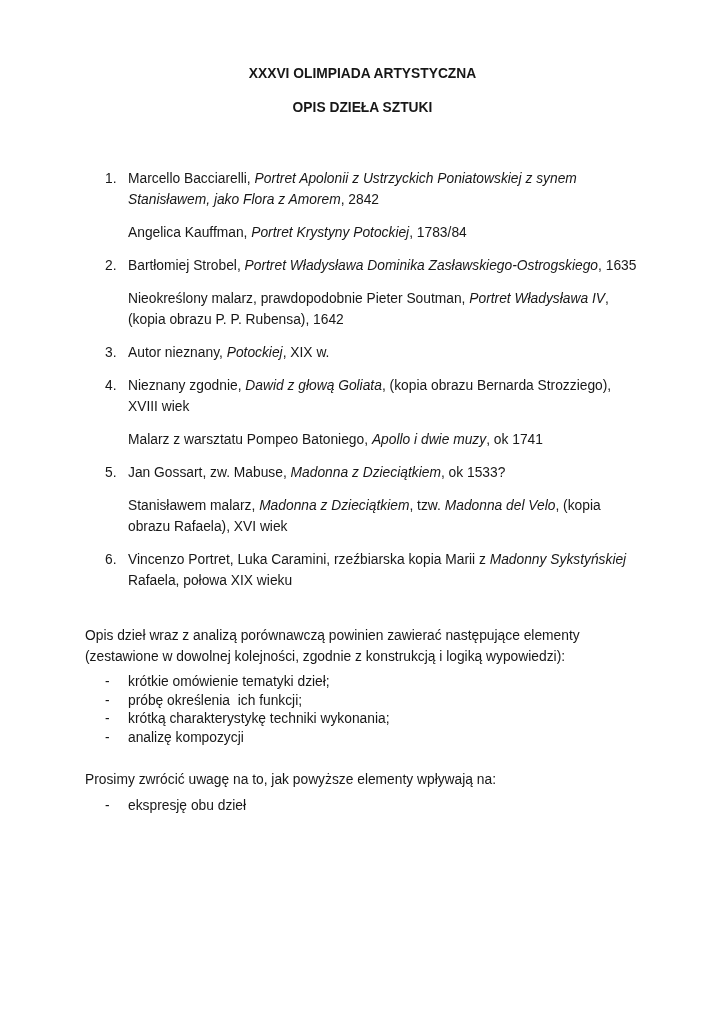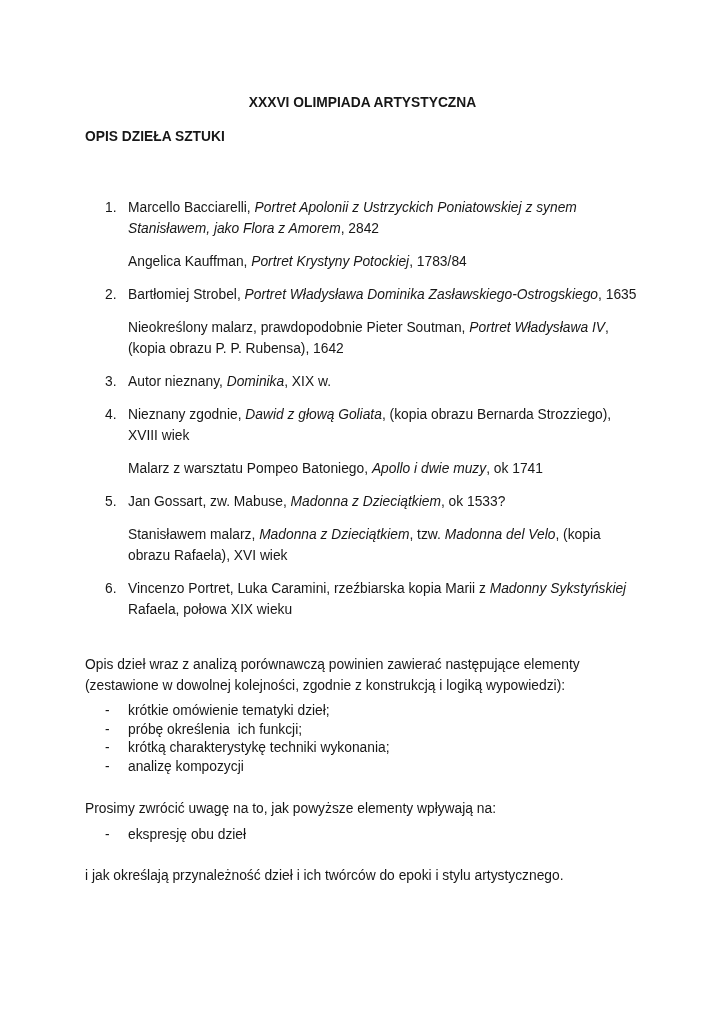--- a/index.html
+++ b/index.html
@@ -7,31 +7,32 @@
   .page {
     position: relative;
     width: 725px;
     height: 1024px;
     margin: 0 auto;
     background: #ffffff;
     color: #171717;
     font-family: "Liberation Sans", "DejaVu Sans", sans-serif;
     font-size: 13.8px;
     line-height: 21px;
-    padding: 92px 85px 40px 85px;
+    padding: 63px 85px 40px 85px;
     overflow: hidden;
   }
   .doc-title {
     text-align: center;
     font-weight: bold;
     font-size: 13.8px;
     margin-bottom: 13px;
     white-space: pre-wrap;
   }
   .doc-subtitle {
+    text-align: center;
     font-weight: bold;
     font-size: 13.8px;
     margin-bottom: 50px;
     white-space: pre-wrap;
   }
   .artwork-list { margin-left: 20px; margin-bottom: 22px; }
   .artwork-item { display: flex; }
   .item-number { width: 23px; flex-shrink: 0; }
   .item-body { flex: 1; }
   .item-body p { margin: 0 0 12px 0; white-space: pre-wrap; }
@@ -66,21 +67,21 @@
       <div class="artwork-item">
         <span class="item-number">2.</span>
         <div class="item-body">
           <p class="item-line"><span>Bartłomiej Strobel, </span><i>Portret Władysława Dominika Zasławskiego-Ostrogskiego</i><span>, 1635</span></p>
           <p class="item-line"><span>Nieokreślony malarz, prawdopodobnie Pieter Soutman, </span><i>Portret Władysława IV</i><span>, (kopia obrazu P. P. Rubensa), 1642</span></p>
         </div>
       </div>
       <div class="artwork-item">
         <span class="item-number">3.</span>
         <div class="item-body">
-          <p class="item-line"><span>Autor nieznany, </span><i>Dominika</i><span>, XIX w.</span></p>
+          <p class="item-line"><span>Autor nieznany, </span><i>Potockiej</i><span>, XIX w.</span></p>
         </div>
       </div>
       <div class="artwork-item">
         <span class="item-number">4.</span>
         <div class="item-body">
           <p class="item-line"><span>Nieznany zgodnie, </span><i>Dawid z głową Goliata</i><span>, (kopia obrazu Bernarda Strozziego),  XVIII wiek</span></p>
           <p class="item-line"><span>Malarz z warsztatu Pompeo Batoniego, </span><i>Apollo i dwie muzy</i><span>, ok 1741</span></p>
         </div>
       </div>
       <div class="artwork-item">
@@ -121,15 +122,14 @@
 
   <p class="para note">Prosimy zwrócić uwagę na to, jak powyższe elementy wpływają na:</p>
 
   <div class="bullet-list expression-list">
       <div class="bullet-row">
         <span class="bullet-dash">-</span>
         <span class="bullet-text">ekspresję obu dzieł</span>
       </div>
     </div>
 
-  <p class="para closing">i jak określają przynależność dzieł i ich twórców do epoki i stylu artystycznego.</p>
 
 </div>
 
 </body></html>

